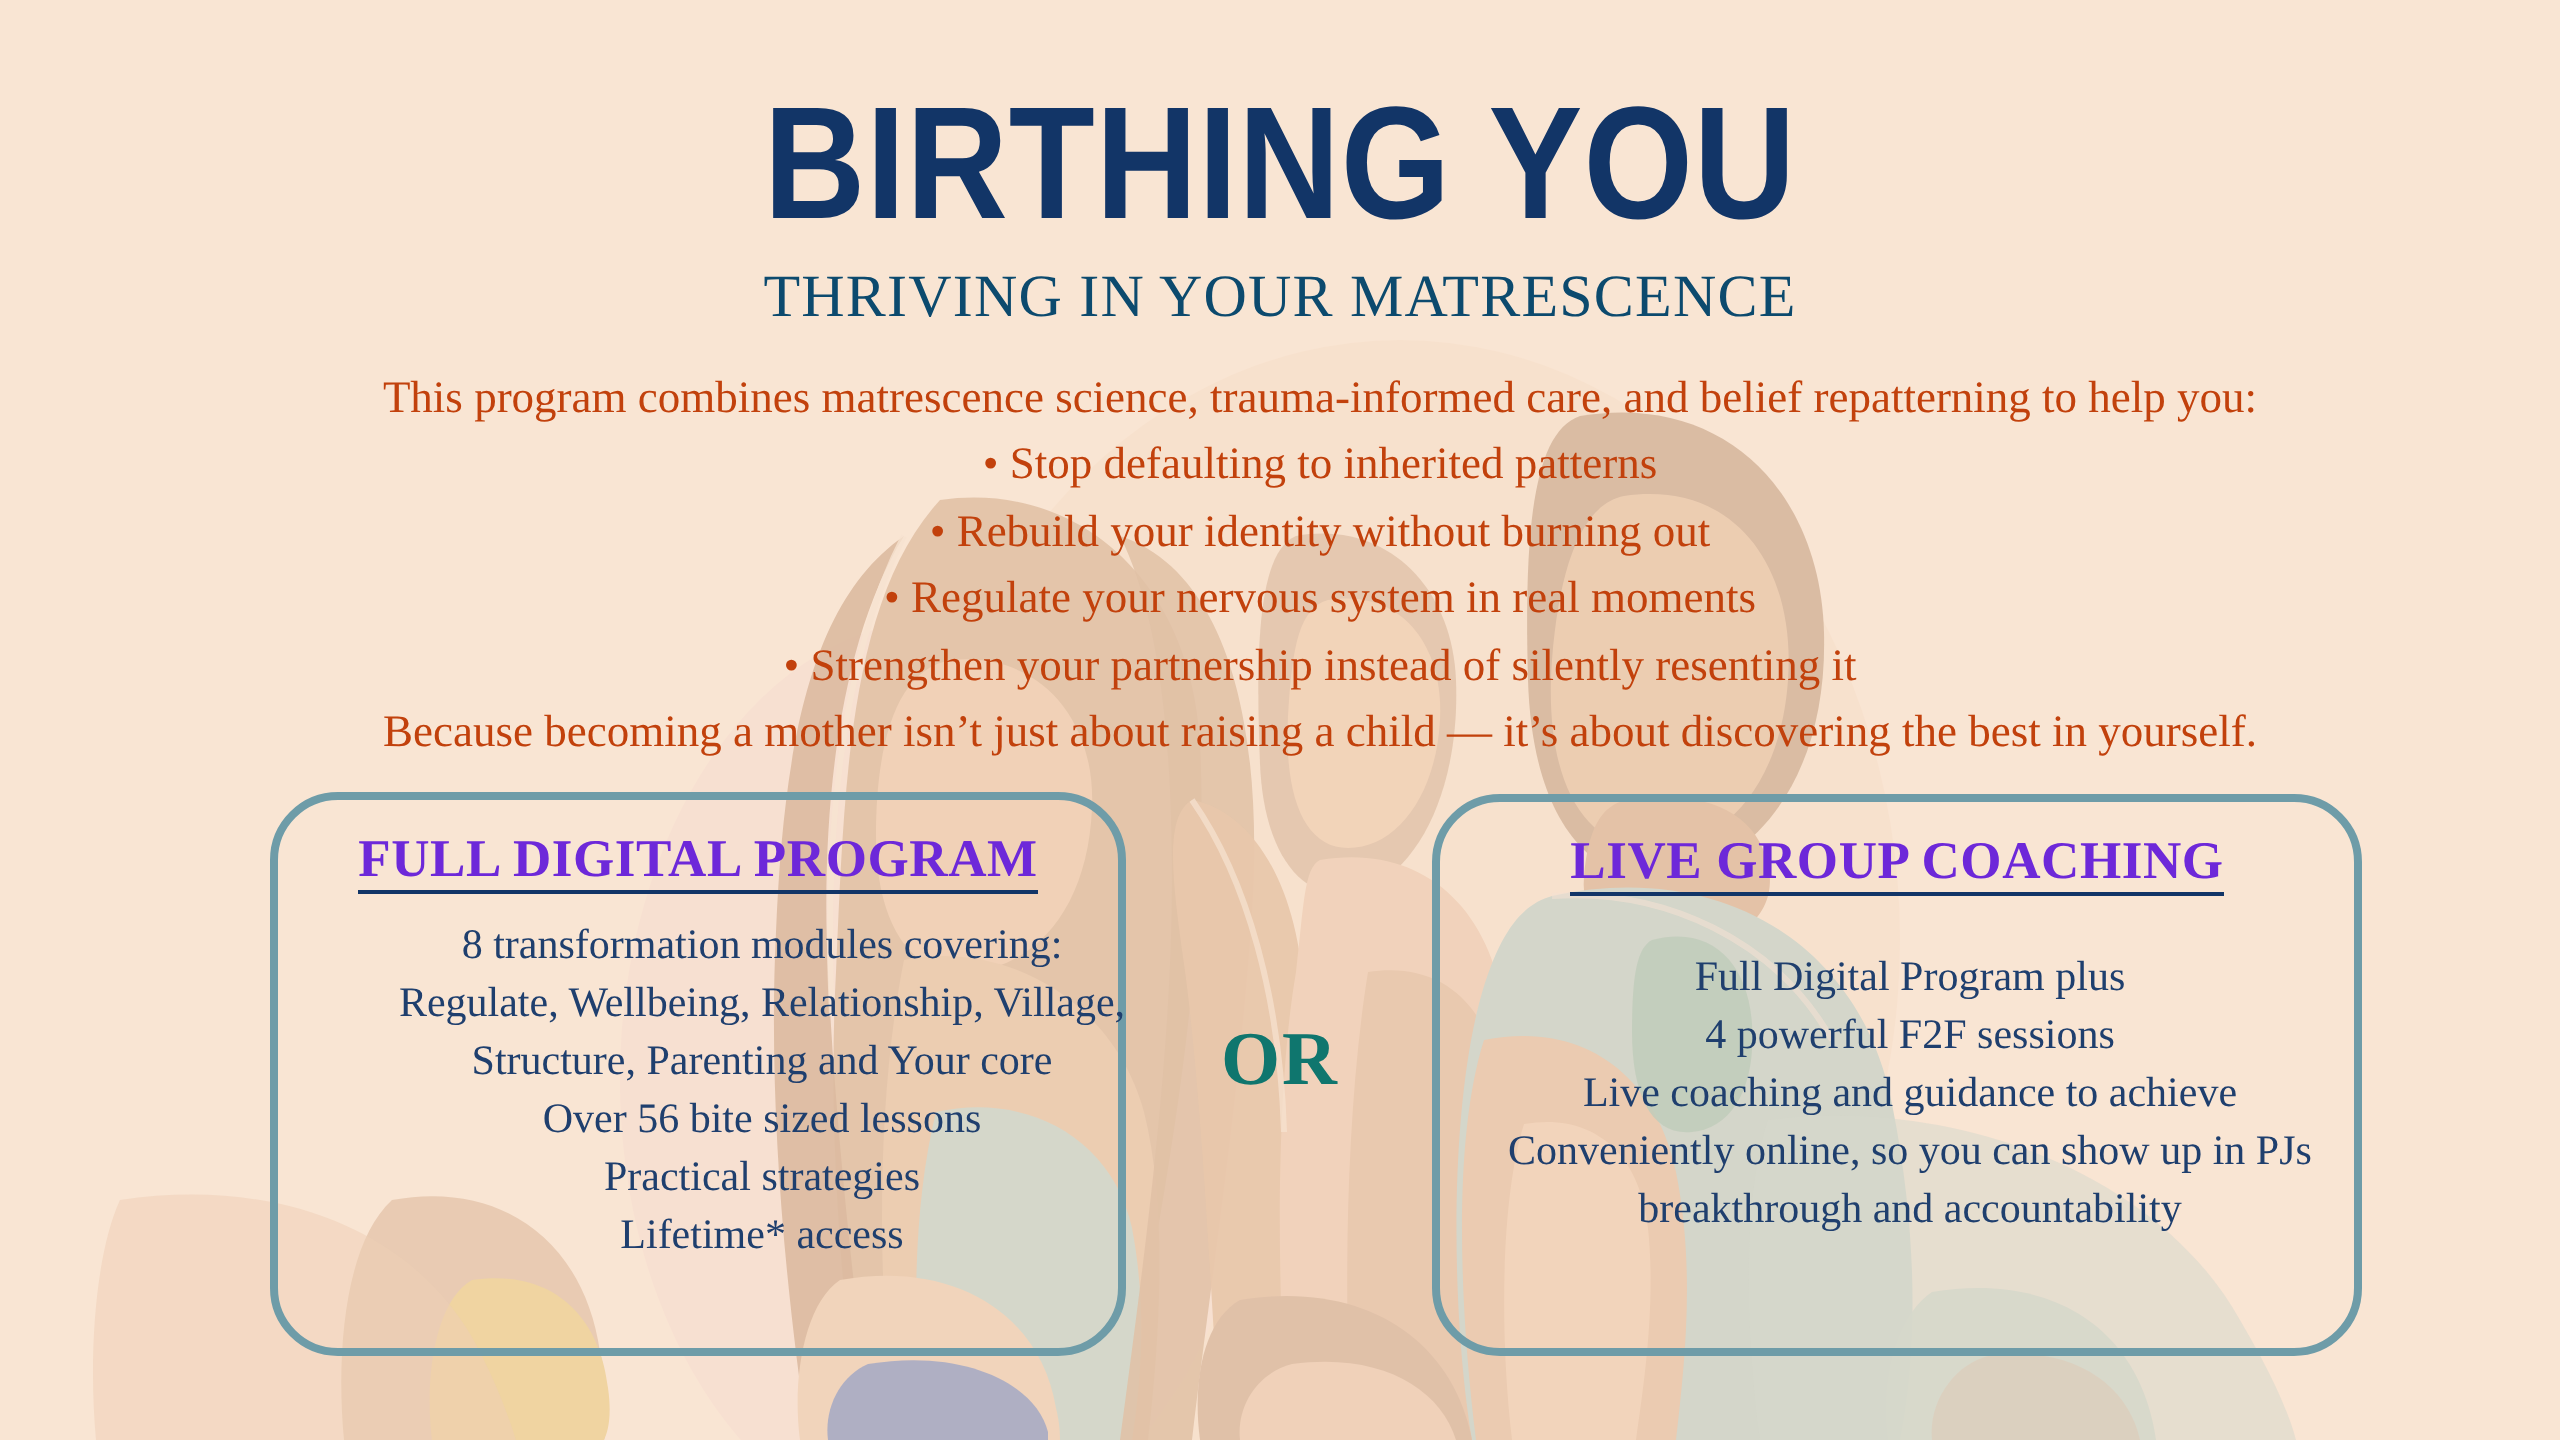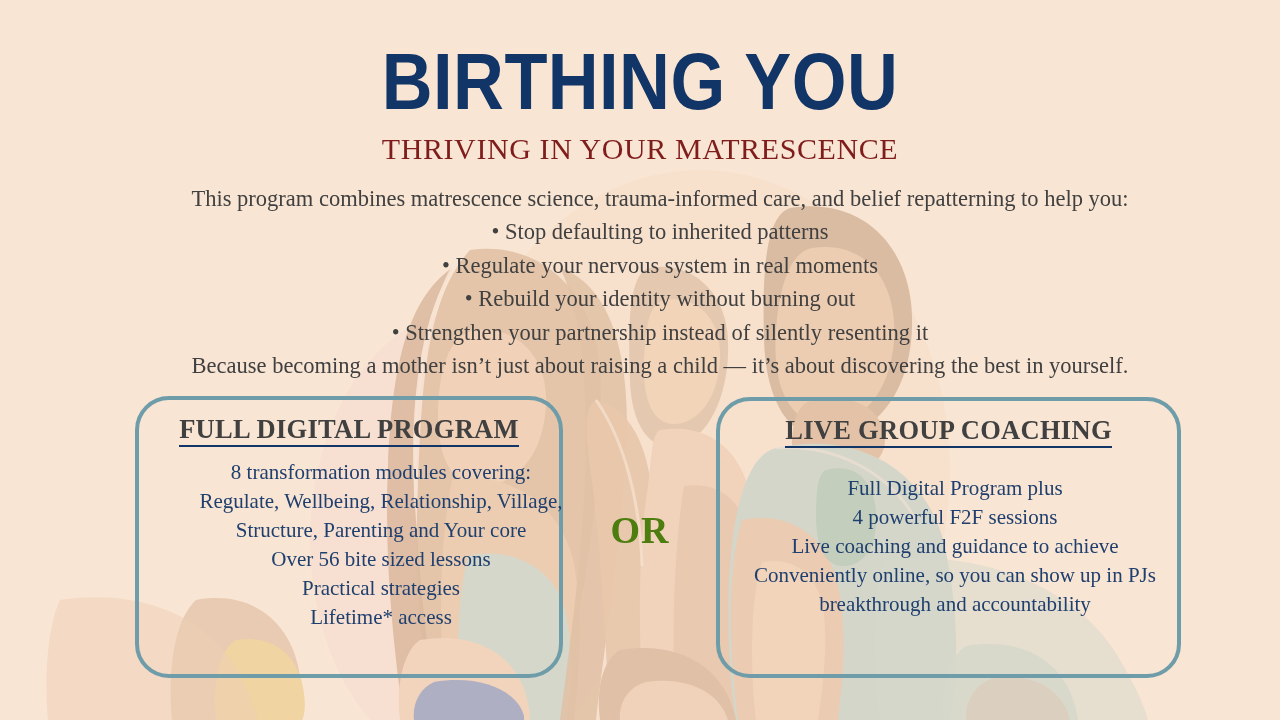--- a/index.html
+++ b/index.html
@@ -54,29 +54,29 @@
   }
 
   .subtitle {
     position:absolute;
     left:0; top:132px;
     width:1280px;
     text-align:center;
     font-family:"Liberation Serif", serif;
     font-size:30px;
     letter-spacing:0.6px;
-    color:#7f1d1d;
+    color:#0c4a6e;
   }
 
   .intro {
     position:absolute;
     left:0; top:182px;
     width:1280px;
     text-align:center;
-    color:#404040;
+    color:#c2410c;
     font-size:22.5px;
     line-height:33.4px;
     padding-left:40px;
   }
   .intro .ln { display:block; white-space:nowrap; }
 
   
   .card {
     position:absolute;
     border:4px solid #6e9ca8;
@@ -87,21 +87,21 @@
   #card-right { left:716px; top:397px; width:465px; height:281px; }
 
   .card-head {
     position:absolute;
     left:0; top:14px;
     width:100%;
     text-align:center;
     font-weight:bold;
     font-size:26.5px;
     letter-spacing:0.3px;
-    color:#404040;
+    color:#6d28d9;
   }
   .card-head span {
     border-bottom:2.5px solid #123567;
     padding-bottom:1px;
   }
 
   .card-body {
     position:absolute;
     left:0;
     width:100%;
@@ -115,21 +115,21 @@
   .card-body .ln { display:block; white-space:nowrap; }
 
   .or {
     position:absolute;
     left:570px; top:508px;
     width:140px;
     text-align:center;
     font-size:38px;
     font-weight:bold;
     letter-spacing:1px;
-    color:#4d7c0f;
+    color:#0f766e;
   }
 </style>
 </head>
 <body>
 
 <div id="slide">
 
   <svg id="art" viewBox="0 0 1280 720" preserveAspectRatio="none">
     <defs>
       <clipPath id="frame">
@@ -229,22 +229,22 @@
 
   <div id="content">
 
     <div class="title">BIRTHING YOU</div>
 
     <div class="subtitle">THRIVING IN YOUR MATRESCENCE</div>
 
     <div class="intro">
       <span class="ln">This program combines matrescence science, trauma-informed care, and belief repatterning to help you:</span>
       <span class="ln">• Stop defaulting to inherited patterns</span>
+      <span class="ln">• Rebuild your identity without burning out</span>
       <span class="ln">• Regulate your nervous system in real moments</span>
-      <span class="ln">• Rebuild your identity without burning out</span>
       <span class="ln">• Strengthen your partnership instead of silently resenting it</span>
       <span class="ln">Because becoming a mother isn’t just about raising a child — it’s about discovering the best in yourself.</span>
     </div>
 
     <div class="card" id="card-left">
       <div class="card-head">
         <span>FULL DIGITAL PROGRAM</span>
       </div>
       <div class="card-body" id="body-left">
         <span class="ln">8 transformation modules covering:</span>

